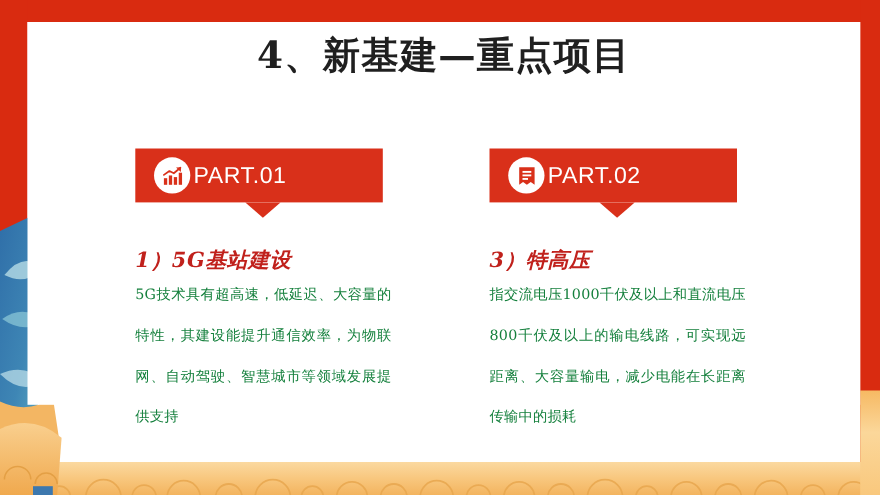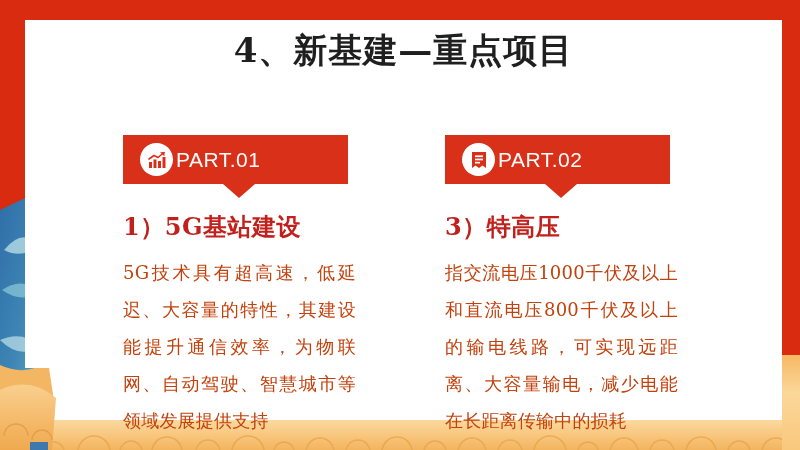--- a/index.html
+++ b/index.html
@@ -85,32 +85,32 @@
     margin-left:17px;display:flex;align-items:center;justify-content:center;
     flex:none;
   }
   .banner-label{
     margin-left:3px;color:#ffffff;font-size:21px;letter-spacing:.5px;
     font-family:"Liberation Sans",sans-serif;font-weight:400;
   }
 
   
   .sub-head{
-    margin-top:27px;
+    margin-top:40px;
     color:#c0211c;
     font-family:"DejaVu Serif","Liberation Serif",serif;
     font-weight:700;
-    font-size:24px;
+    font-size:19px;
     letter-spacing:.5px;
+    font-style:italic;
   }
   .body-text{
-    margin-top:11px;
-    color:#c2410c;
+    color:#15803d;
     font-family:"DejaVu Serif","Liberation Serif",serif;
-    font-size:18px;
+    font-size:13px;
     line-height:37px;
     text-align:justify;
     text-justify:inter-character;
     width:233px;
     letter-spacing:.2px;
   }
 </style>
 </head>
 <body>
 

